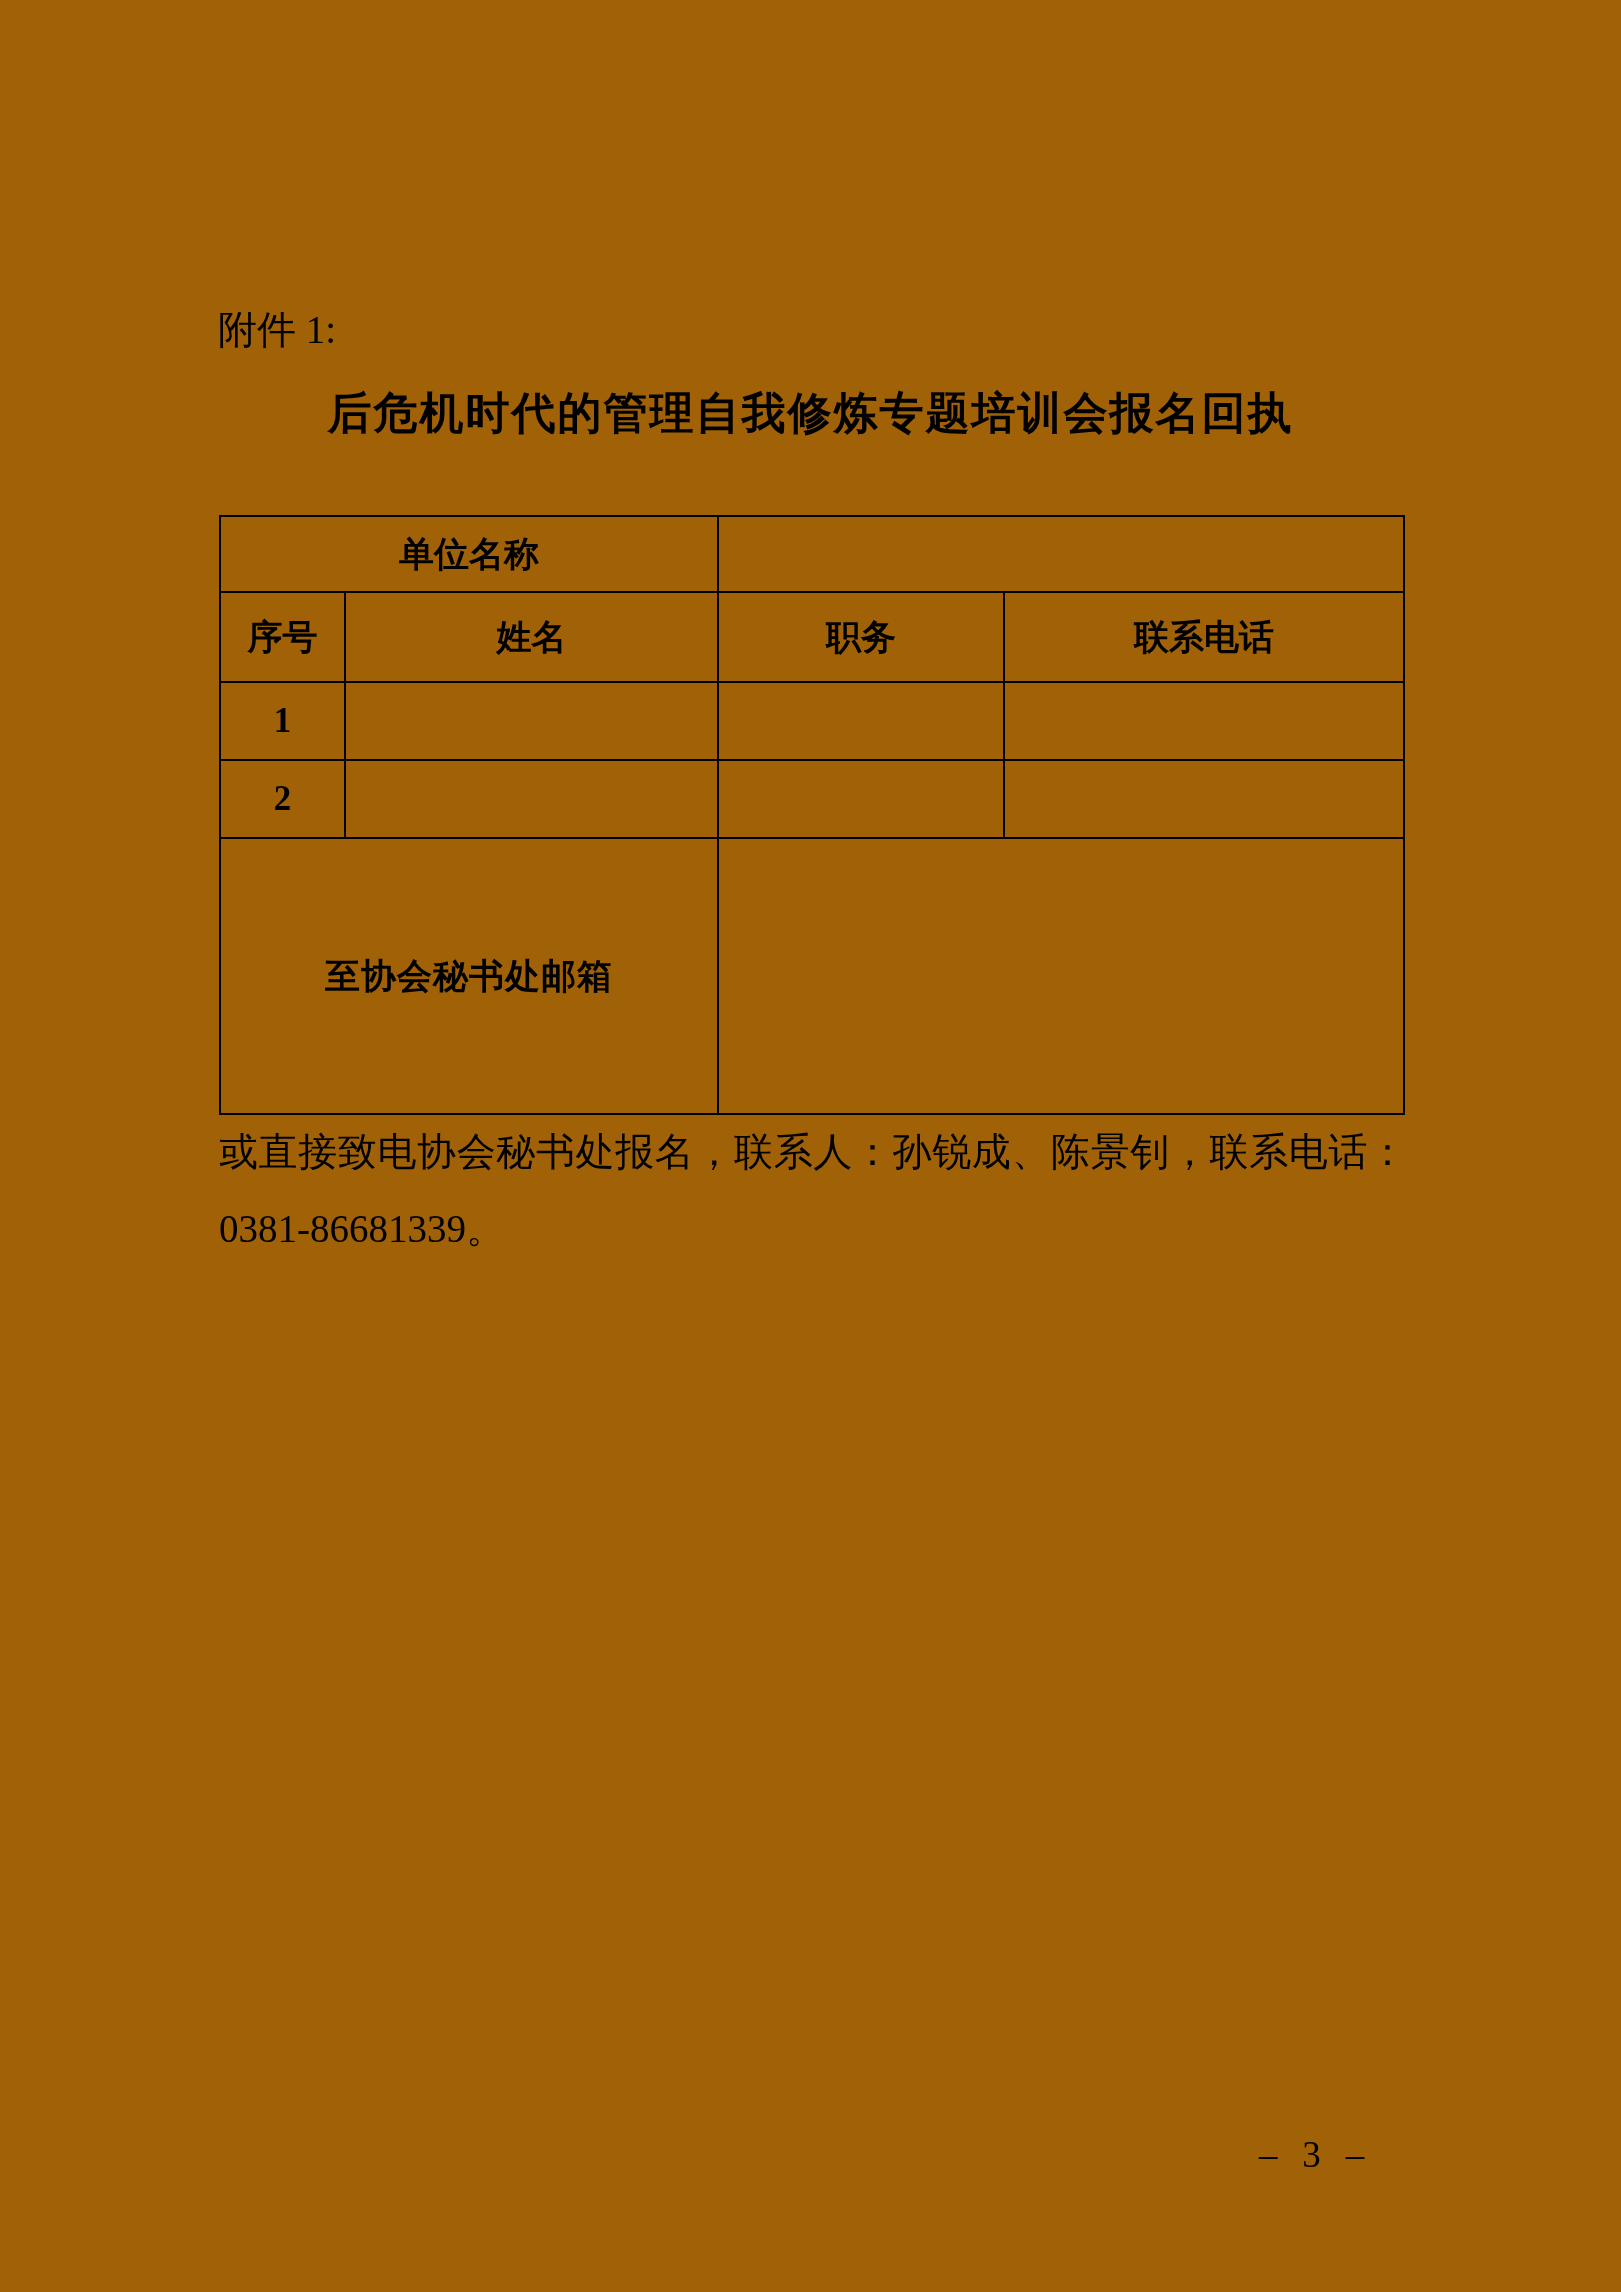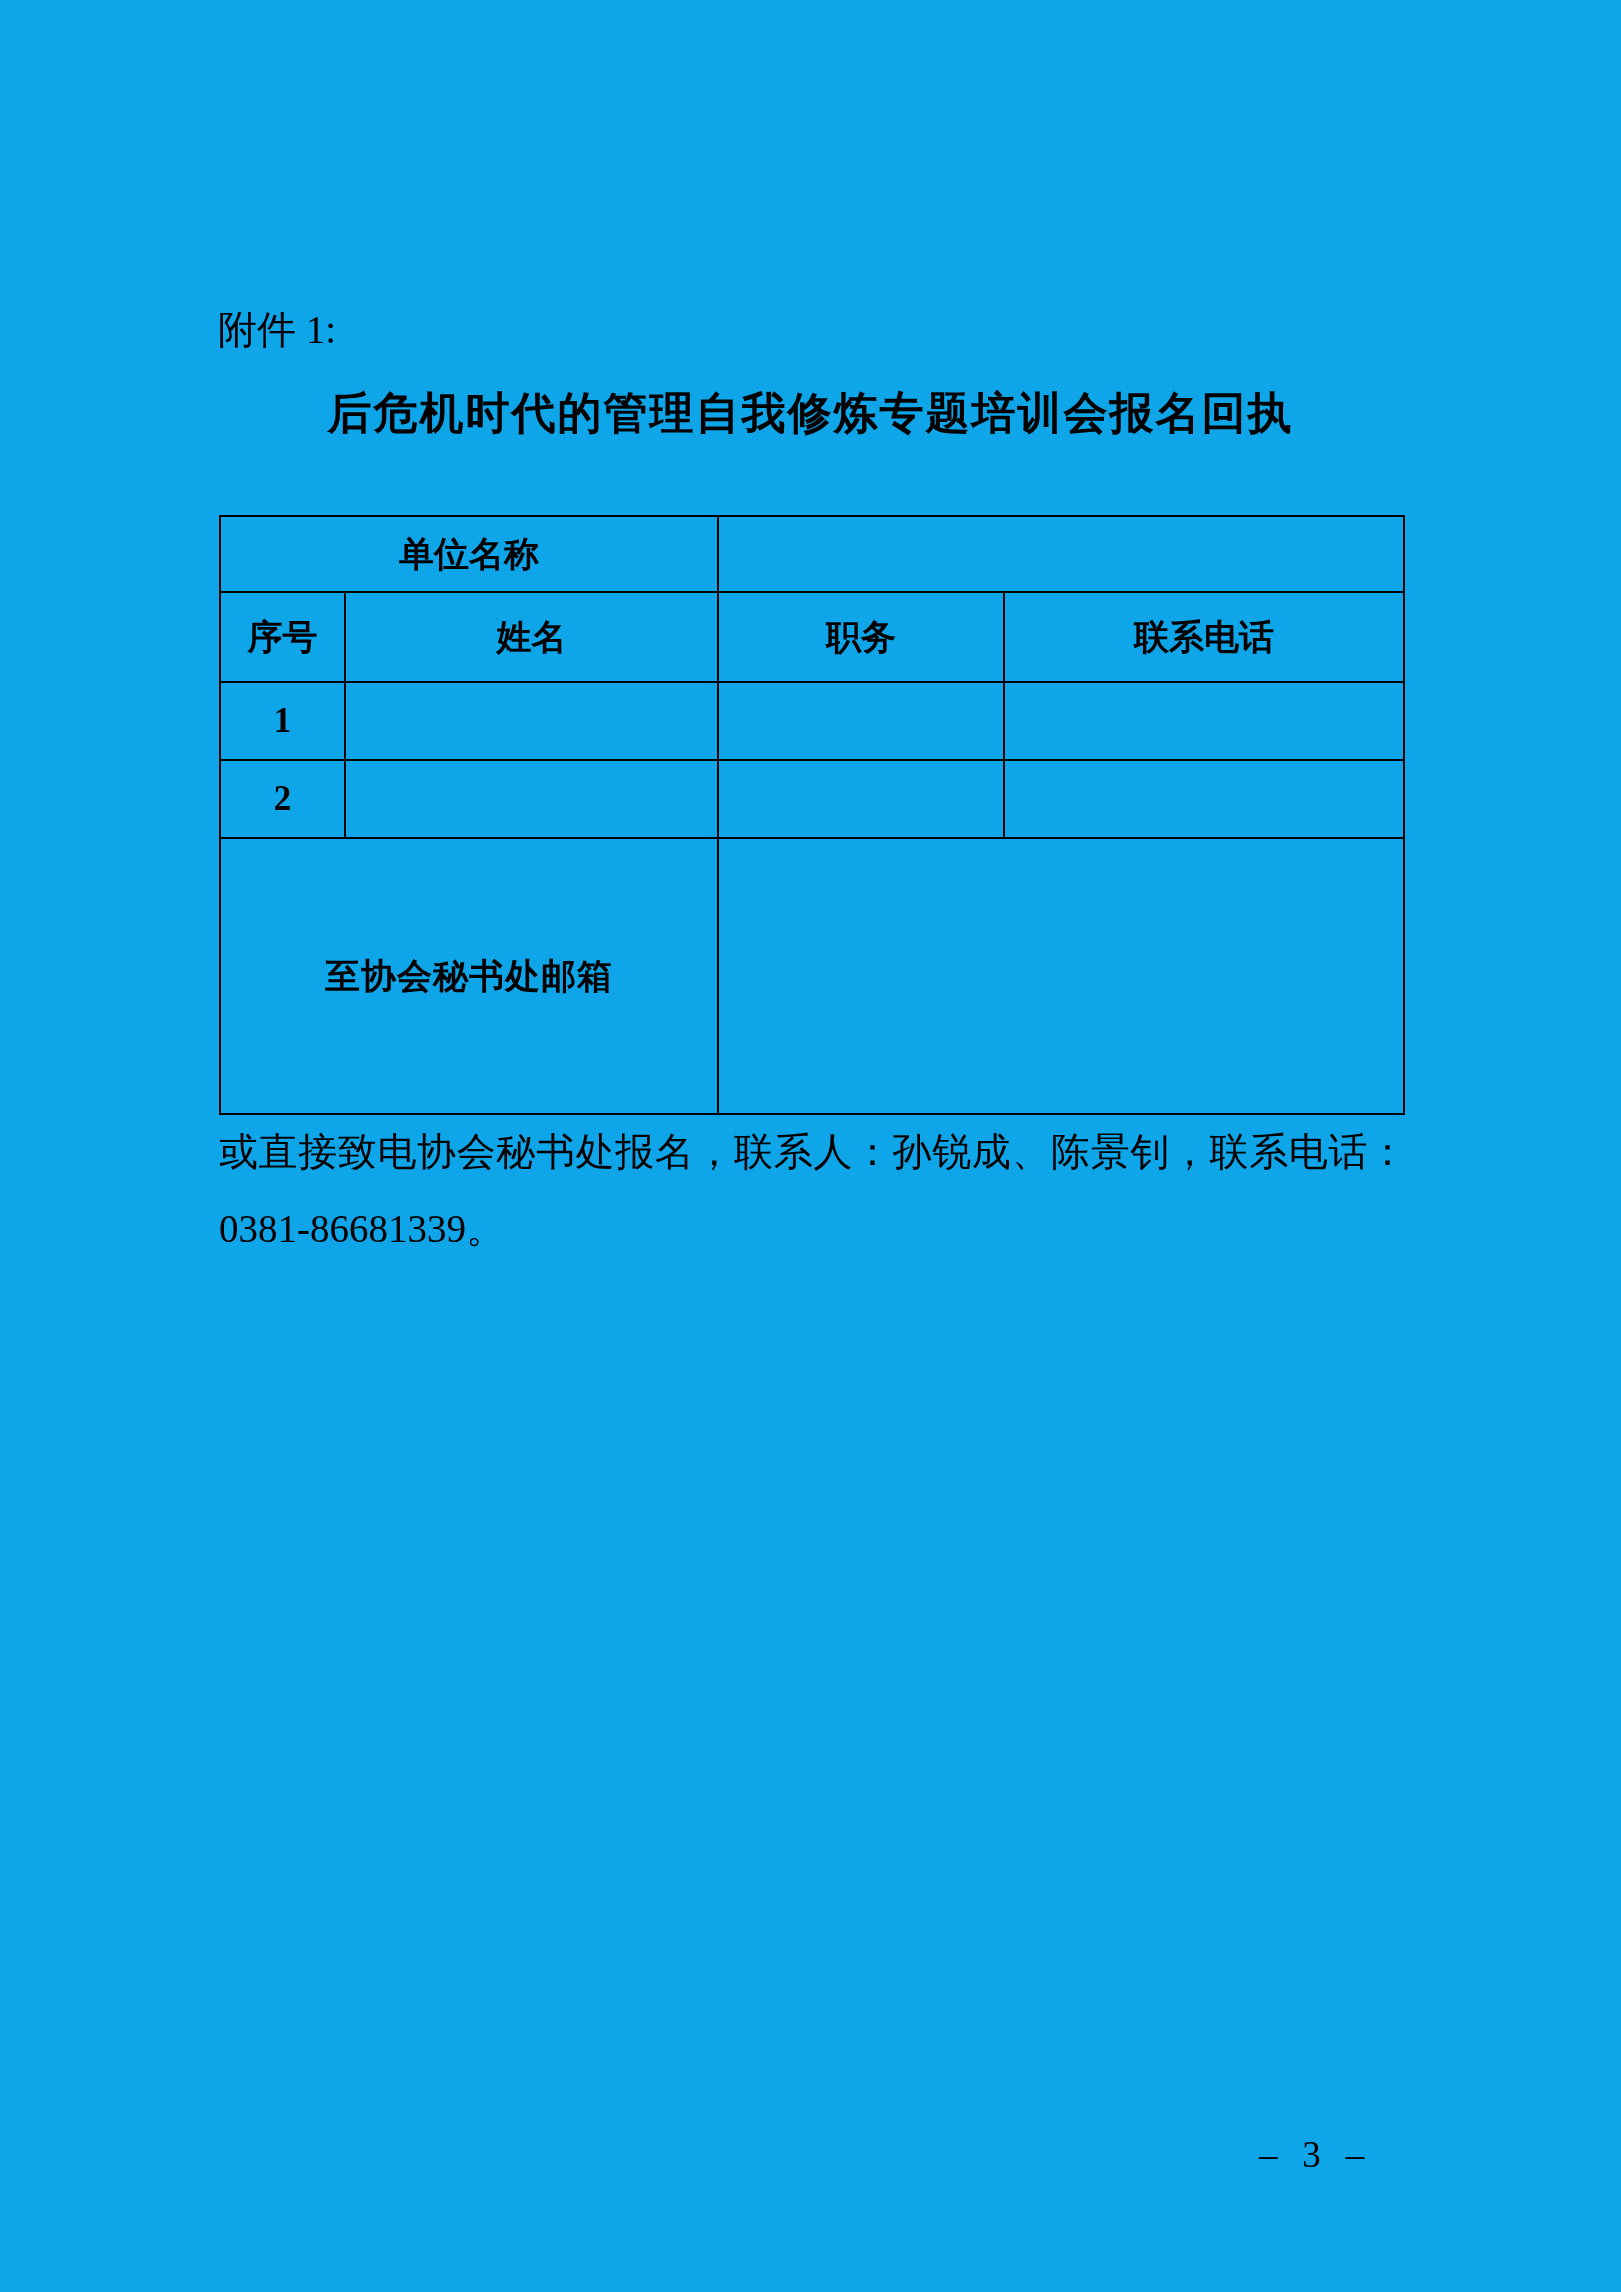--- a/index.html
+++ b/index.html
@@ -1,20 +1,20 @@
 <!DOCTYPE html>
 <html><head>
 <meta charset="utf-8">
 <style>
   html,body{margin:0;padding:0;background:#9a9a9a;}
   .page{
     position:relative;
     width:1621px;height:2293px;
     margin:0 auto;
-    background:#0ea5e9;
+    background:#a16207;
     color:#000;
     font-family:"Liberation Serif", serif;
     overflow:hidden;
   }
   .attachment{
     position:absolute;left:218px;top:304px;
     font-size:39px;line-height:51px;
   }
   .doc-title{
     position:absolute;left:0;top:384px;width:100%;

